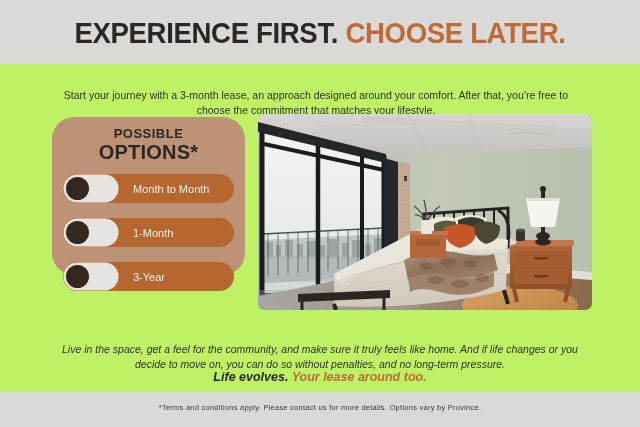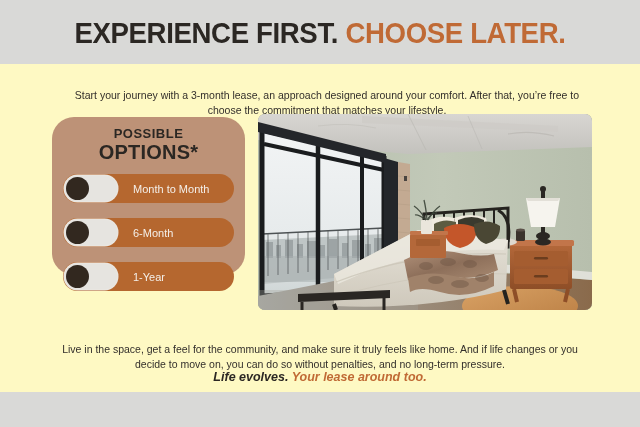--- a/index.html
+++ b/index.html
@@ -2,21 +2,21 @@
 <html><head>
 <meta charset="utf-8">
 <style>
   html,body{margin:0;padding:0;}
   body{
     width:640px;height:427px;overflow:hidden;
     background:#b4b0aa;
     font-family:"Liberation Sans", sans-serif;
     -webkit-font-smoothing:antialiased;
   }
-  .slide{position:relative;width:640px;height:427px;background:#fef9c3;}
+  .slide{position:relative;width:640px;height:427px;background:#bef264;}
 
   
   .header-band{
     position:absolute;left:0;top:0;width:640px;height:64px;
     background:#d9d9d7;
   }
   .headline{
     position:absolute;left:0;top:17px;width:640px;
     text-align:center;
     font-family:"Liberation Sans", sans-serif;
@@ -26,21 +26,21 @@
     line-height:32px;
     white-space:nowrap;
     transform:scaleX(0.92);
     transform-origin:center top;
   }
   .headline .h-dark{color:#2b2723;}
   .headline .h-accent{color:#c06a35;}
 
   
   .intro{
-    position:absolute;left:67px;top:77px;width:520px;
+    position:absolute;left:56px;top:77px;width:520px;
     text-align:center;
     font-size:10.5px;line-height:15.5px;
     color:#332f2b;
   }
 
   
   .options-panel{
     position:absolute;left:52px;top:117px;width:193px;height:158px;
     background:#bd9277;
     border-radius:22px;
@@ -97,20 +97,21 @@
     background:#8d8f86;
   }
   .photo svg{display:block;width:334px;height:196px;}
 
   
   .body-copy{
     position:absolute;left:55px;top:331px;width:530px;
     text-align:center;
     font-size:10.5px;line-height:15.5px;
     color:#332f2b;
+    font-style:italic;
   }
 
   
   .tagline{
     position:absolute;left:0;top:369px;width:640px;
     text-align:center;
     font-size:12.5px;font-weight:bold;font-style:italic;
     line-height:16px;
     white-space:nowrap;
   }
@@ -155,28 +156,28 @@
         <span class="switch">
           <span class="knob"></span>
         </span>
         <span class="toggle-label">Month to Month</span>
       </div>
 
       <div class="toggle-row">
         <span class="switch">
           <span class="knob"></span>
         </span>
-        <span class="toggle-label">6-Month</span>
+        <span class="toggle-label">1-Month</span>
       </div>
 
       <div class="toggle-row">
         <span class="switch">
           <span class="knob"></span>
         </span>
-        <span class="toggle-label">1-Year</span>
+        <span class="toggle-label">3-Year</span>
       </div>
 
     </div>
   </div>
 
   <div class="photo">
     <svg viewBox="0 0 334 196" preserveAspectRatio="none">
       <defs>
         <linearGradient id="skyG" x1="0" y1="0" x2="0" y2="1">
           <stop offset="0%" stop-color="#f2f4f5"></stop>
@@ -366,14 +367,15 @@
   </div>
 
   <p class="body-copy">Live in the space, get a feel for the community, and make sure it truly feels like home. And if life changes or you decide to move on, you can do so without penalties, and no long-term pressure.</p>
 
   <div class="tagline">
     <span class="t-dark">Life evolves.</span>
     <span class="t-accent">Your lease around too.</span>
   </div>
 
   <div class="footer-band"></div>
+  <div class="disclaimer">*Terms and conditions apply. Please contact us for more details. Options vary by Province.</div>
 
 </div>
 
 </body></html>

